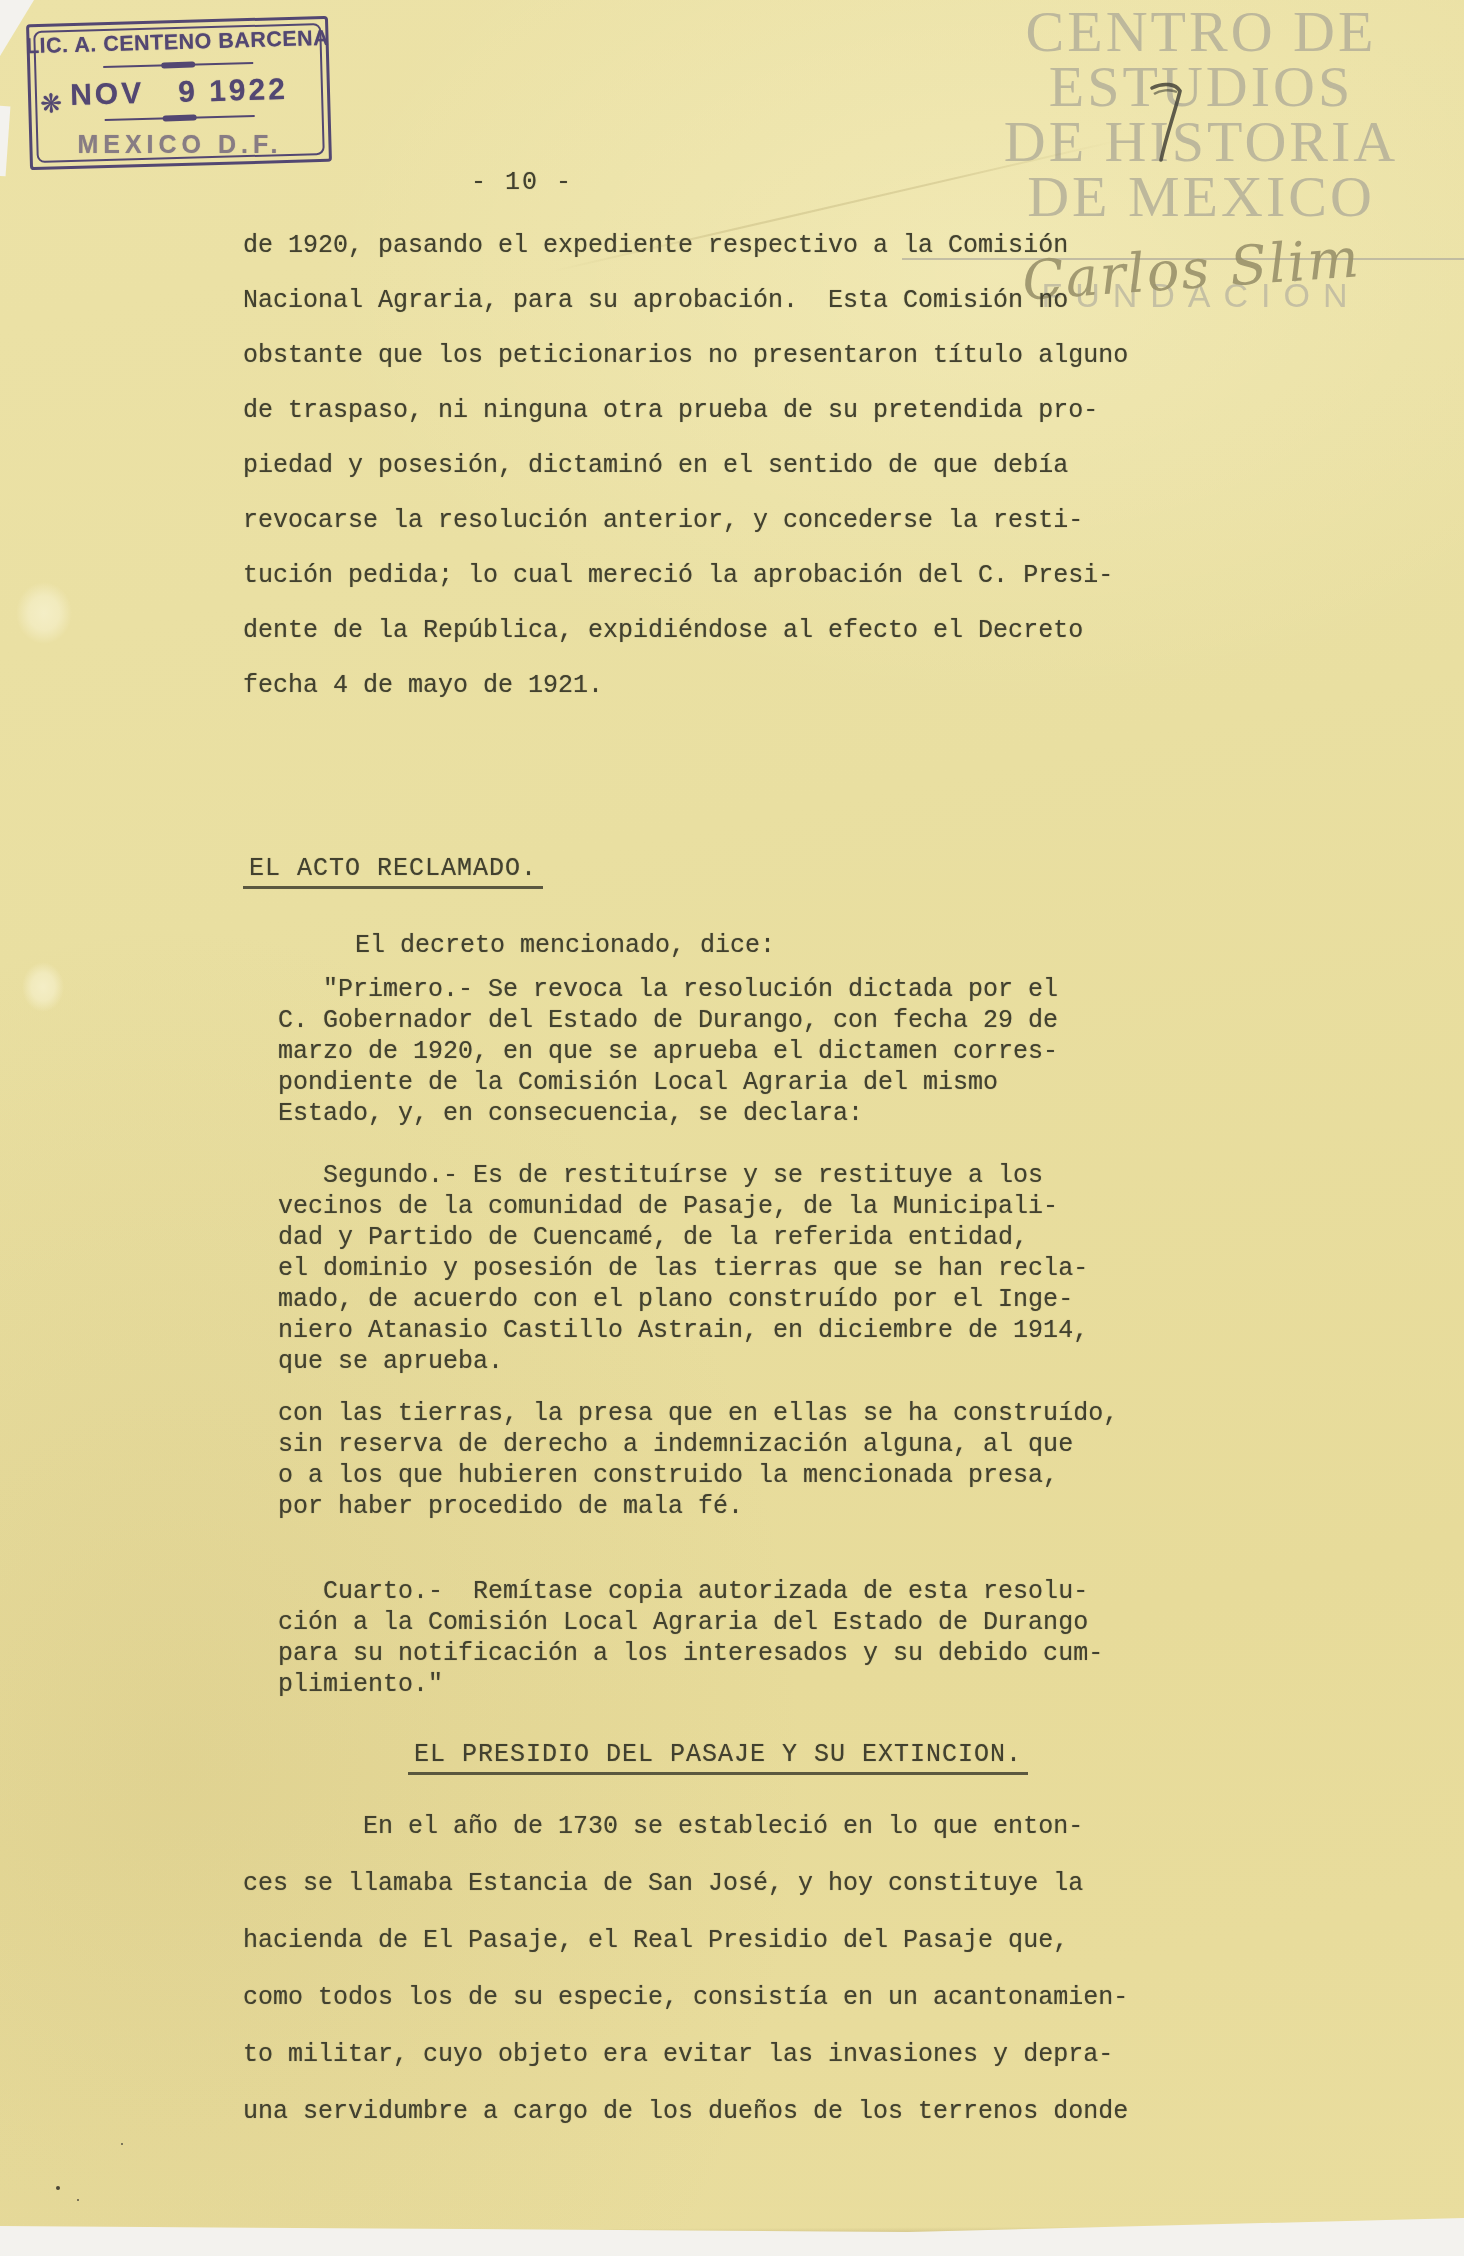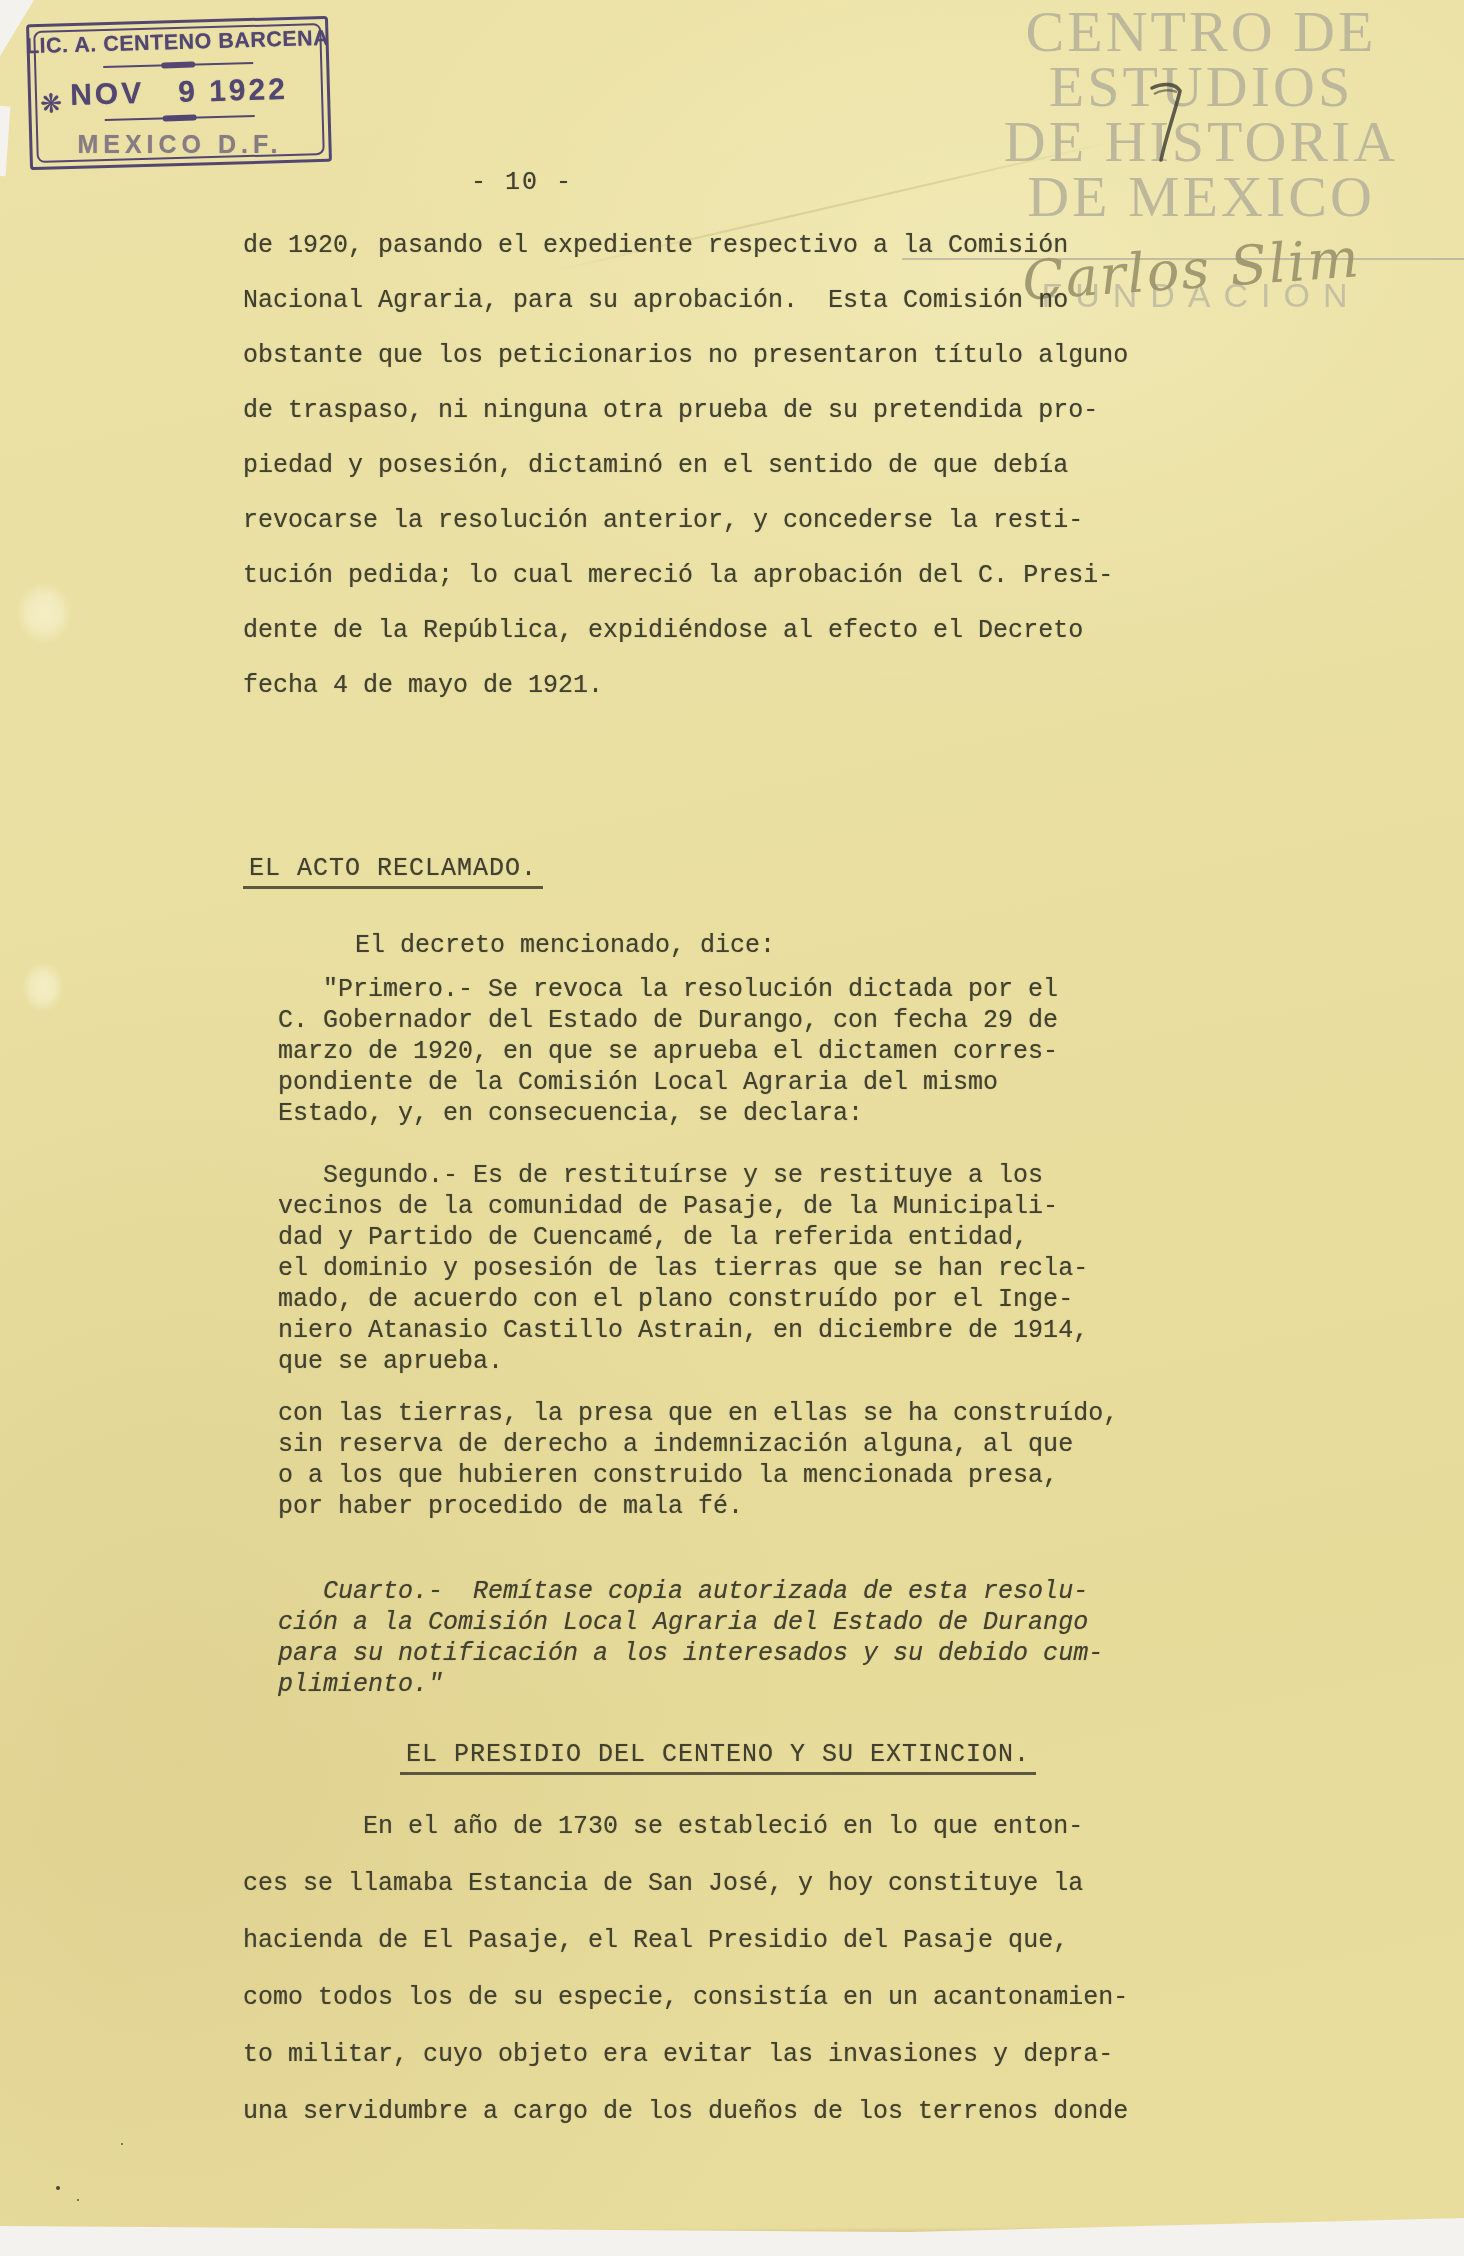--- a/index.html
+++ b/index.html
@@ -50,21 +50,21 @@
   .ss .tline{line-height:31px;height:31px;}
   .pagenum{left:462px;top:168px;width:120px;text-align:center;letter-spacing:2px;}
   .p1{left:243px;top:218px;}
   .h1{left:243px;top:854px;width:920px;text-align:left;}
   .h2{left:243px;top:1740px;width:950px;text-align:center;}
   .heading-inner{display:inline-block;border-bottom:3px solid rgba(66,65,47,.85);padding:0 6px 3px 6px;letter-spacing:1px;white-space:pre;}
   .intro{left:355px;top:918px;}
   .blk-primero{left:278px;top:974px;}
   .blk-segundo{left:278px;top:1160px;}
   .blk-tercero{left:278px;top:1398px;}
-  .blk-cuarto{left:278px;top:1576px;font-style:italic;}
+  .blk-cuarto{left:278px;top:1576px;}
   .p2{left:243px;top:1798px;}
   
   .stamp{
     position:absolute;left:28px;top:20px;width:302px;height:146px;
     color:#463a6e;transform:rotate(-1.6deg);opacity:.92;
     border:3px solid currentColor;border-radius:4px;
     font-family:"Liberation Sans",sans-serif;font-weight:bold;
     display:flex;flex-direction:column;align-items:center;justify-content:space-between;
     padding:7px 6px 6px 6px;box-sizing:border-box;
     text-shadow:0 0 1px rgba(70,58,110,.6);
@@ -176,21 +176,21 @@
         <div class="tline">por haber procedido de mala fé.</div>
       </div>
     <div class="typew blk-cuarto ss">
         <div class="tline">   Cuarto.-  Remítase copia autorizada de esta resolu-</div>
         <div class="tline">ción a la Comisión Local Agraria del Estado de Durango</div>
         <div class="tline">para su notificación a los interesados y su debido cum-</div>
         <div class="tline">plimiento."</div>
       </div>
 
     <div class="typew h2">
-      <span class="heading-inner">EL PRESIDIO DEL CENTENO Y SU EXTINCION.</span>
+      <span class="heading-inner">EL PRESIDIO DEL PASAJE Y SU EXTINCION.</span>
     </div>
 
     <div class="typew p2 ds2">
         <div class="tline">        En el año de 1730 se estableció en lo que enton-</div>
         <div class="tline">ces se llamaba Estancia de San José, y hoy constituye la</div>
         <div class="tline">hacienda de El Pasaje, el Real Presidio del Pasaje que,</div>
         <div class="tline">como todos los de su especie, consistía en un acantonamien-</div>
         <div class="tline">to militar, cuyo objeto era evitar las invasiones y depra-</div>
         <div class="tline">una servidumbre a cargo de los dueños de los terrenos donde</div>
       </div>

